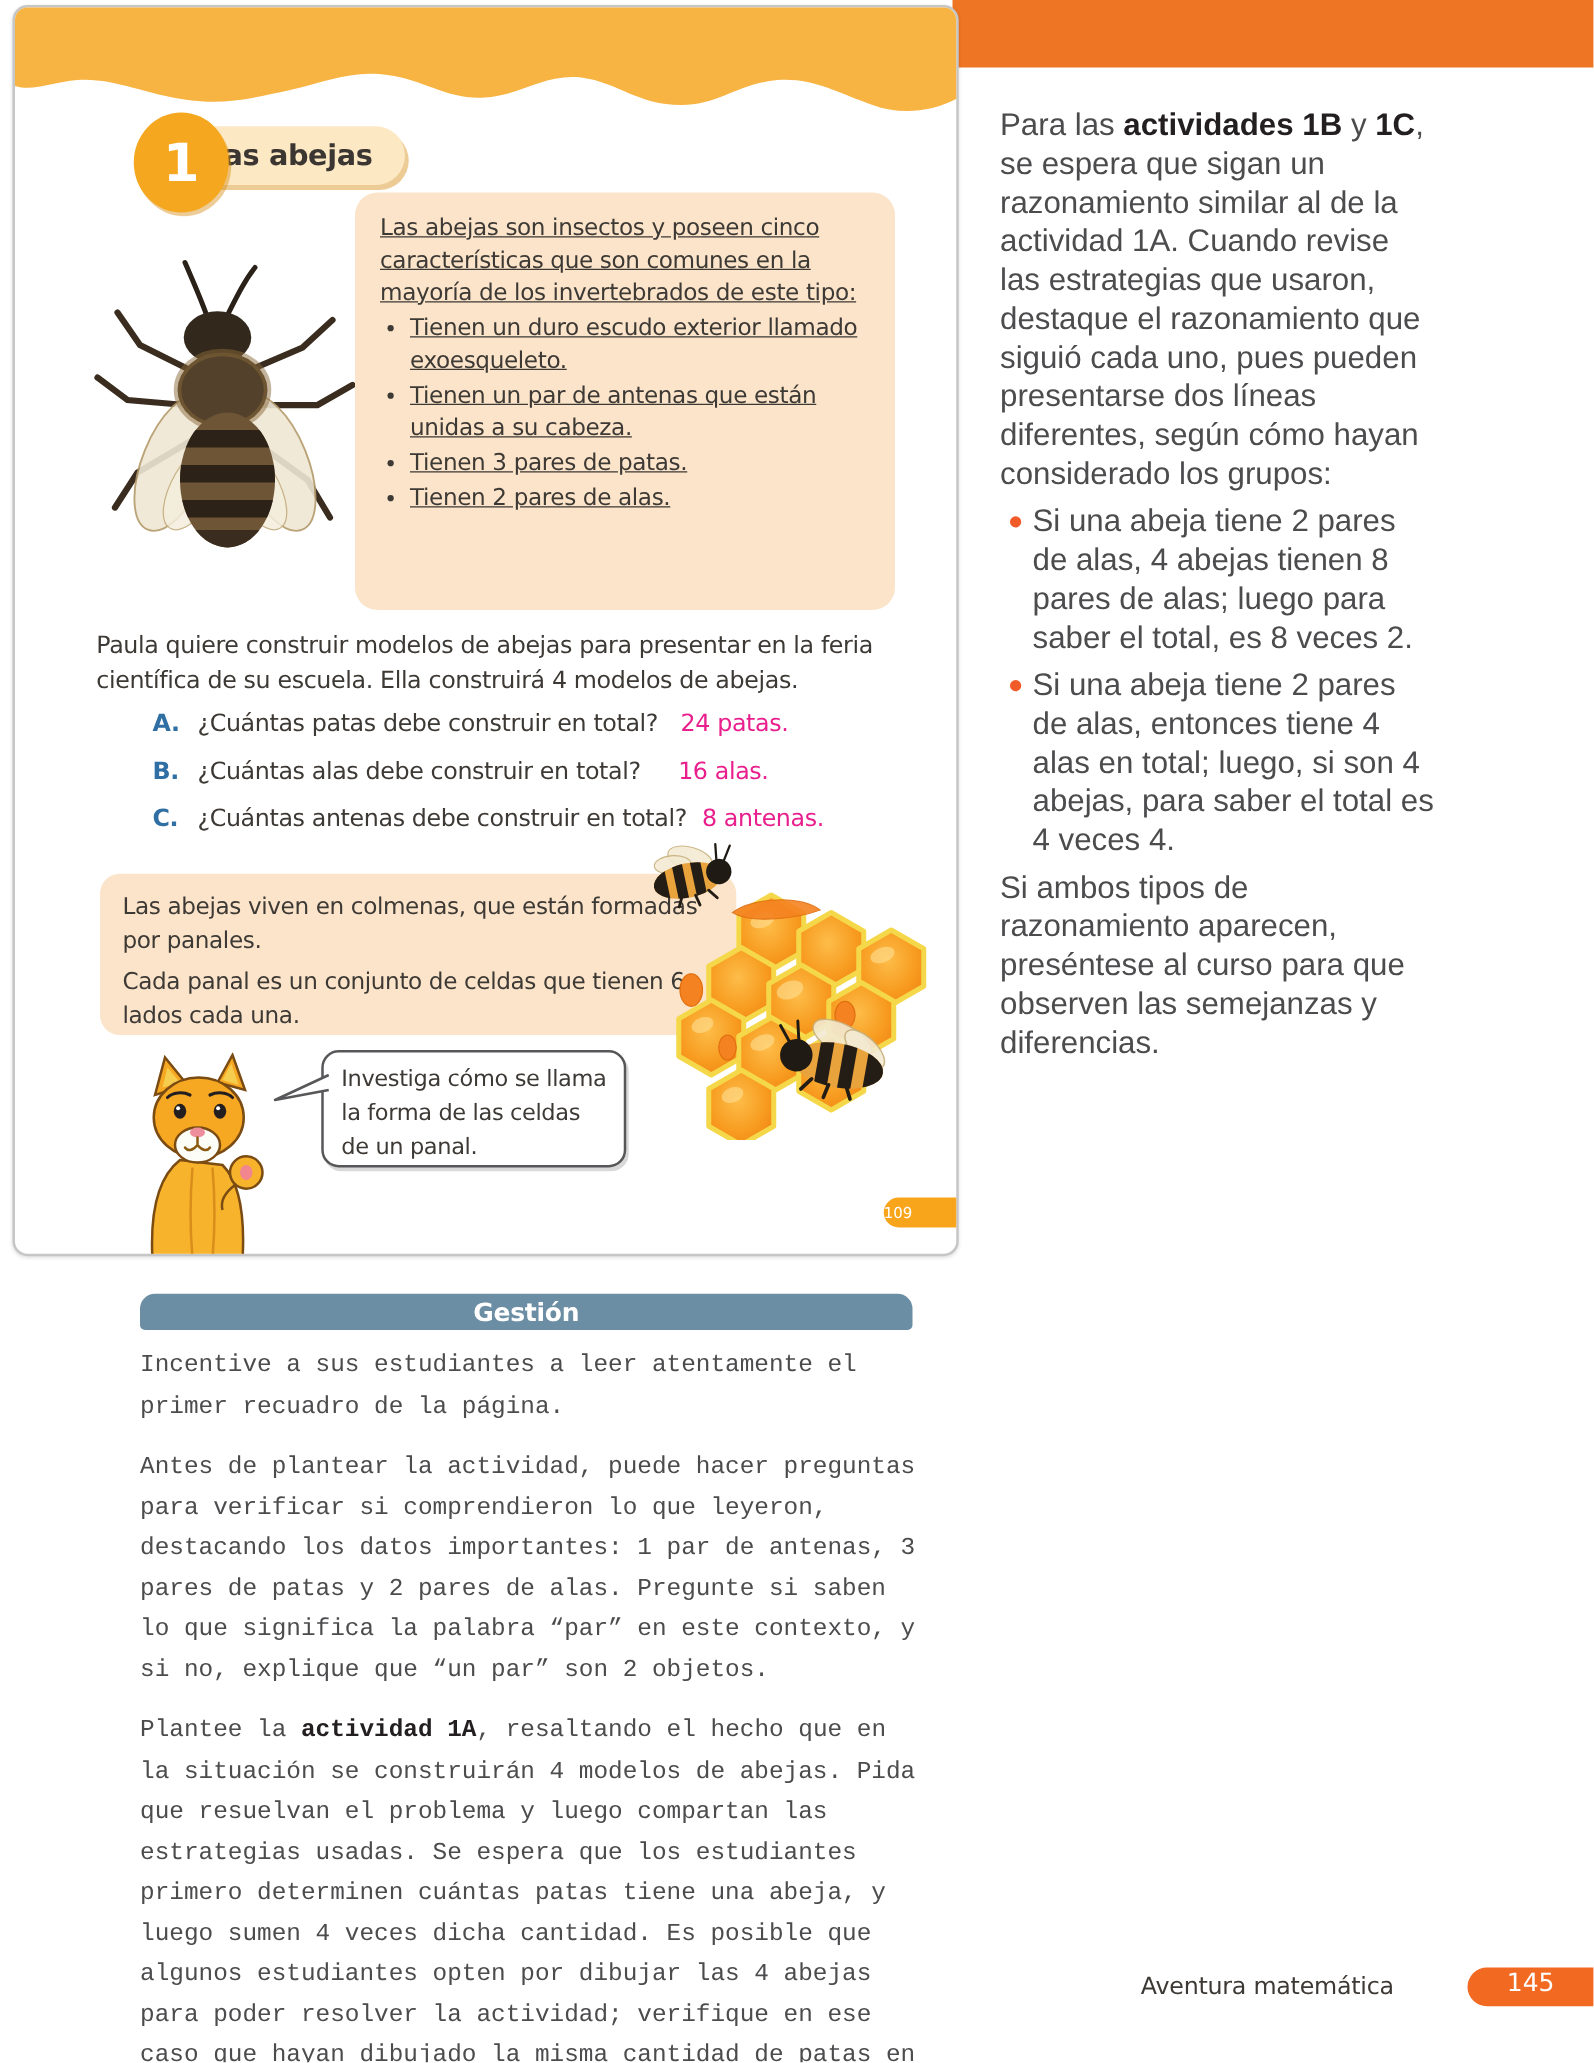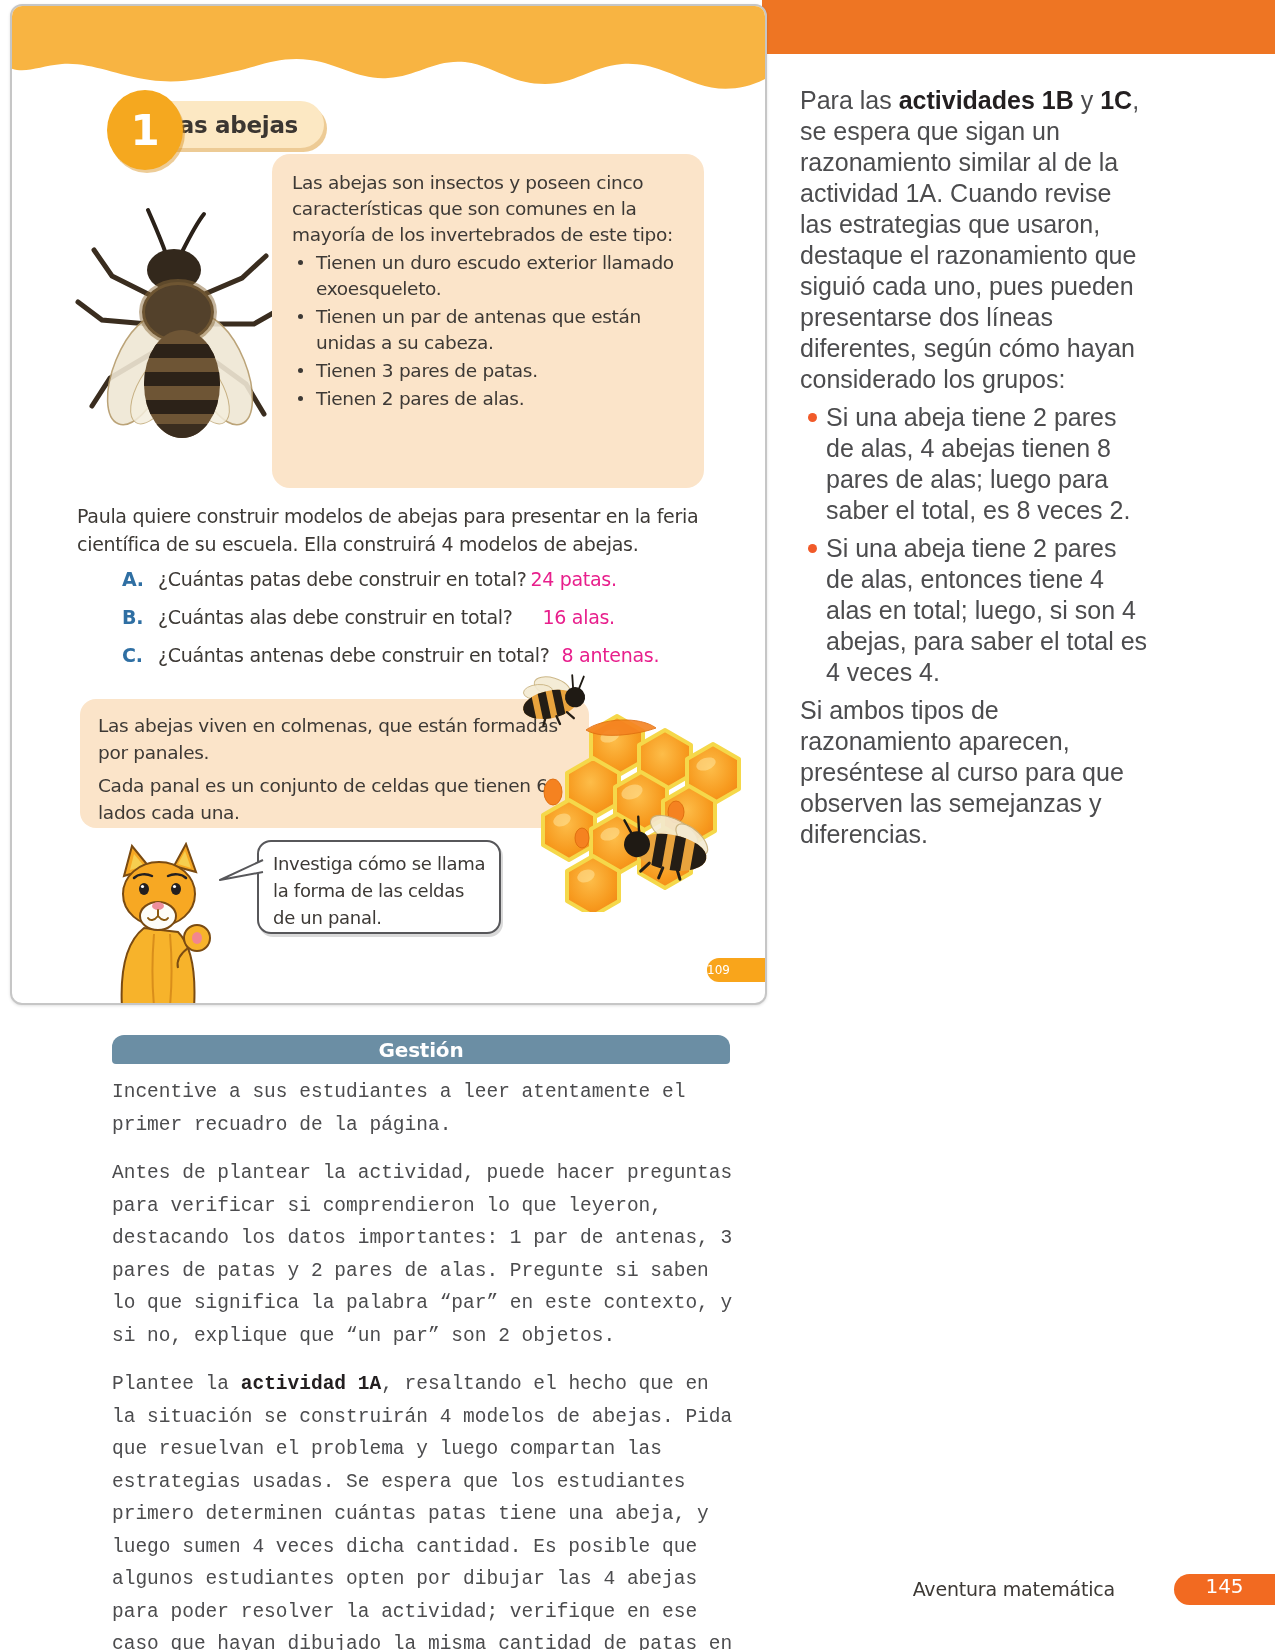--- a/index.html
+++ b/index.html
@@ -22,35 +22,35 @@
                   box-shadow:2px 3px 0 rgba(214,142,24,.45); z-index:3; }
   .lesson-badge span { color:#fff; font-size:42px; font-weight:bold; }
   .lesson-pill { left:130px; top:95px; width:182px; height:47px; background:#FCE8C3;
                  border-radius:10px 24px 24px 10px; z-index:2;
                  display:flex; align-items:center; justify-content:flex-end; padding-right:26px;
                  box-shadow:3px 4px 0 rgba(222,160,62,.55); }
   .lesson-pill span { font-size:23px; font-weight:bold; color:#3b3631; letter-spacing:-0.3px; }
 
   .bee-photo { left:50px; top:186px; width:240px; height:258px; }
 
-  .intro-box { left:260px; top:148px; width:432px; height:334px; background:#FBE4C9;
+  .intro-box { left:272px; top:148px; width:432px; height:334px; background:#FBE4C9;
                border-radius:18px; padding:16px 18px 10px 20px; font-size:18.5px;
-               line-height:26px; letter-spacing:-0.3px; }
+               line-height:26px; letter-spacing:-0.3px;text-decoration:underline; }
   .intro-box ul { list-style:none; margin-top:2px; }
   .intro-box li { position:relative; padding-left:24px; margin-top:2px; }
   .bullet-dot { position:absolute; left:6px; top:10px; width:5px; height:5px;
                 background:#3d3935; border-radius:50%; }
 
   .problem { left:65px; top:496px; width:662px; font-size:19px; line-height:28px;
              letter-spacing:-0.3px; }
 
   .questions { left:110px; top:562px; width:630px; }
   .q-row { display:flex; align-items:baseline; height:38px; font-size:19px; letter-spacing:-0.3px; }
   .q-letter { color:#2F6FA3; font-weight:bold; width:36px; flex:none; }
-  .q-answer { color:#E81F8C; margin-left:4px; white-space:nowrap; }
+  .q-answer { color:#E81F8C; margin-left:18px; white-space:nowrap; }
   .q-row:nth-child(2) .q-answer { margin-left:30px; }
   .q-row:nth-child(3) .q-answer { margin-left:12px; }
 
   .hive-box { left:68px; top:693px; width:509px; height:129px; background:#FBE4C9;
               border-radius:16px; padding:13px 16px 10px 18px; font-size:18.5px;
               line-height:27px; letter-spacing:-0.3px; }
   .hive-box p + p { margin-top:6px; }
 
   .honeycomb { left:478px; top:664px; width:256px; height:242px; }
   .cat { left:84px; top:836px; width:150px; height:168px; }

